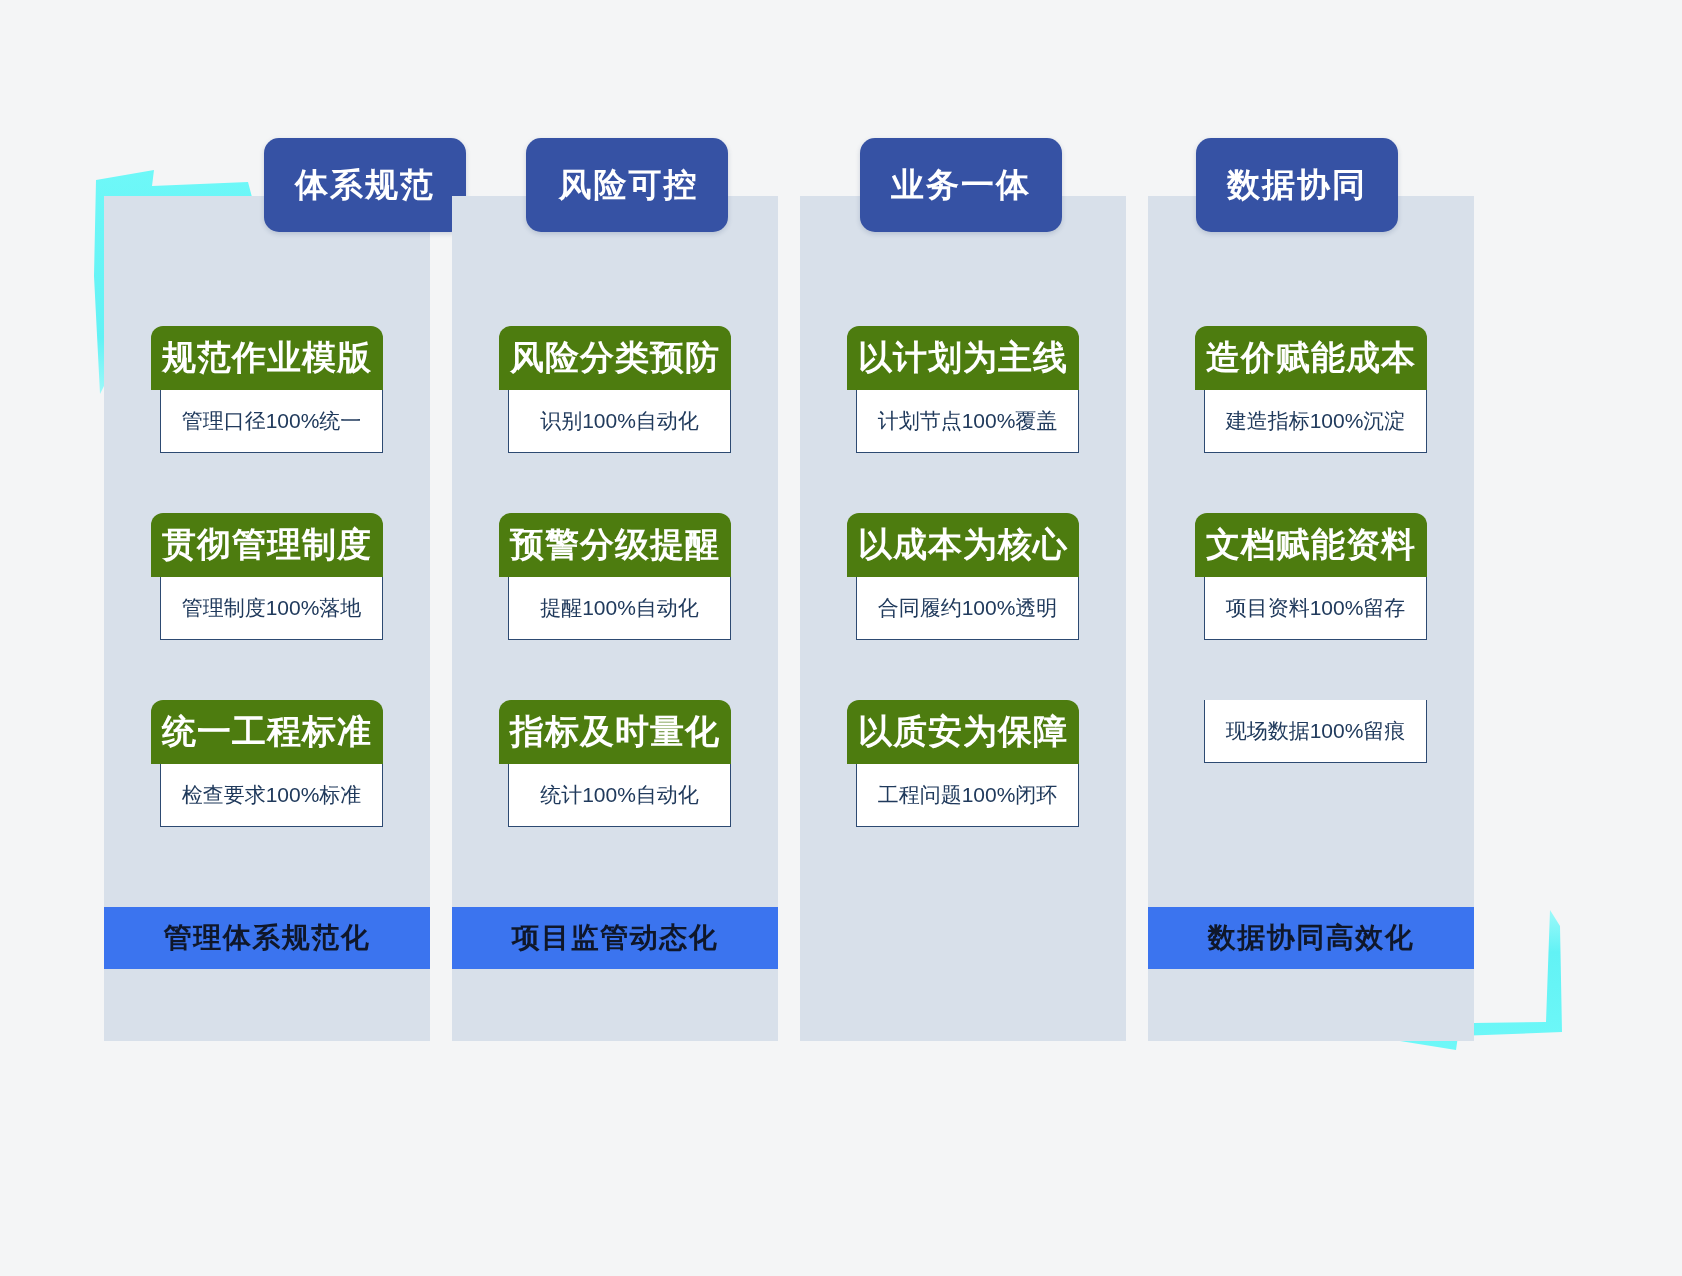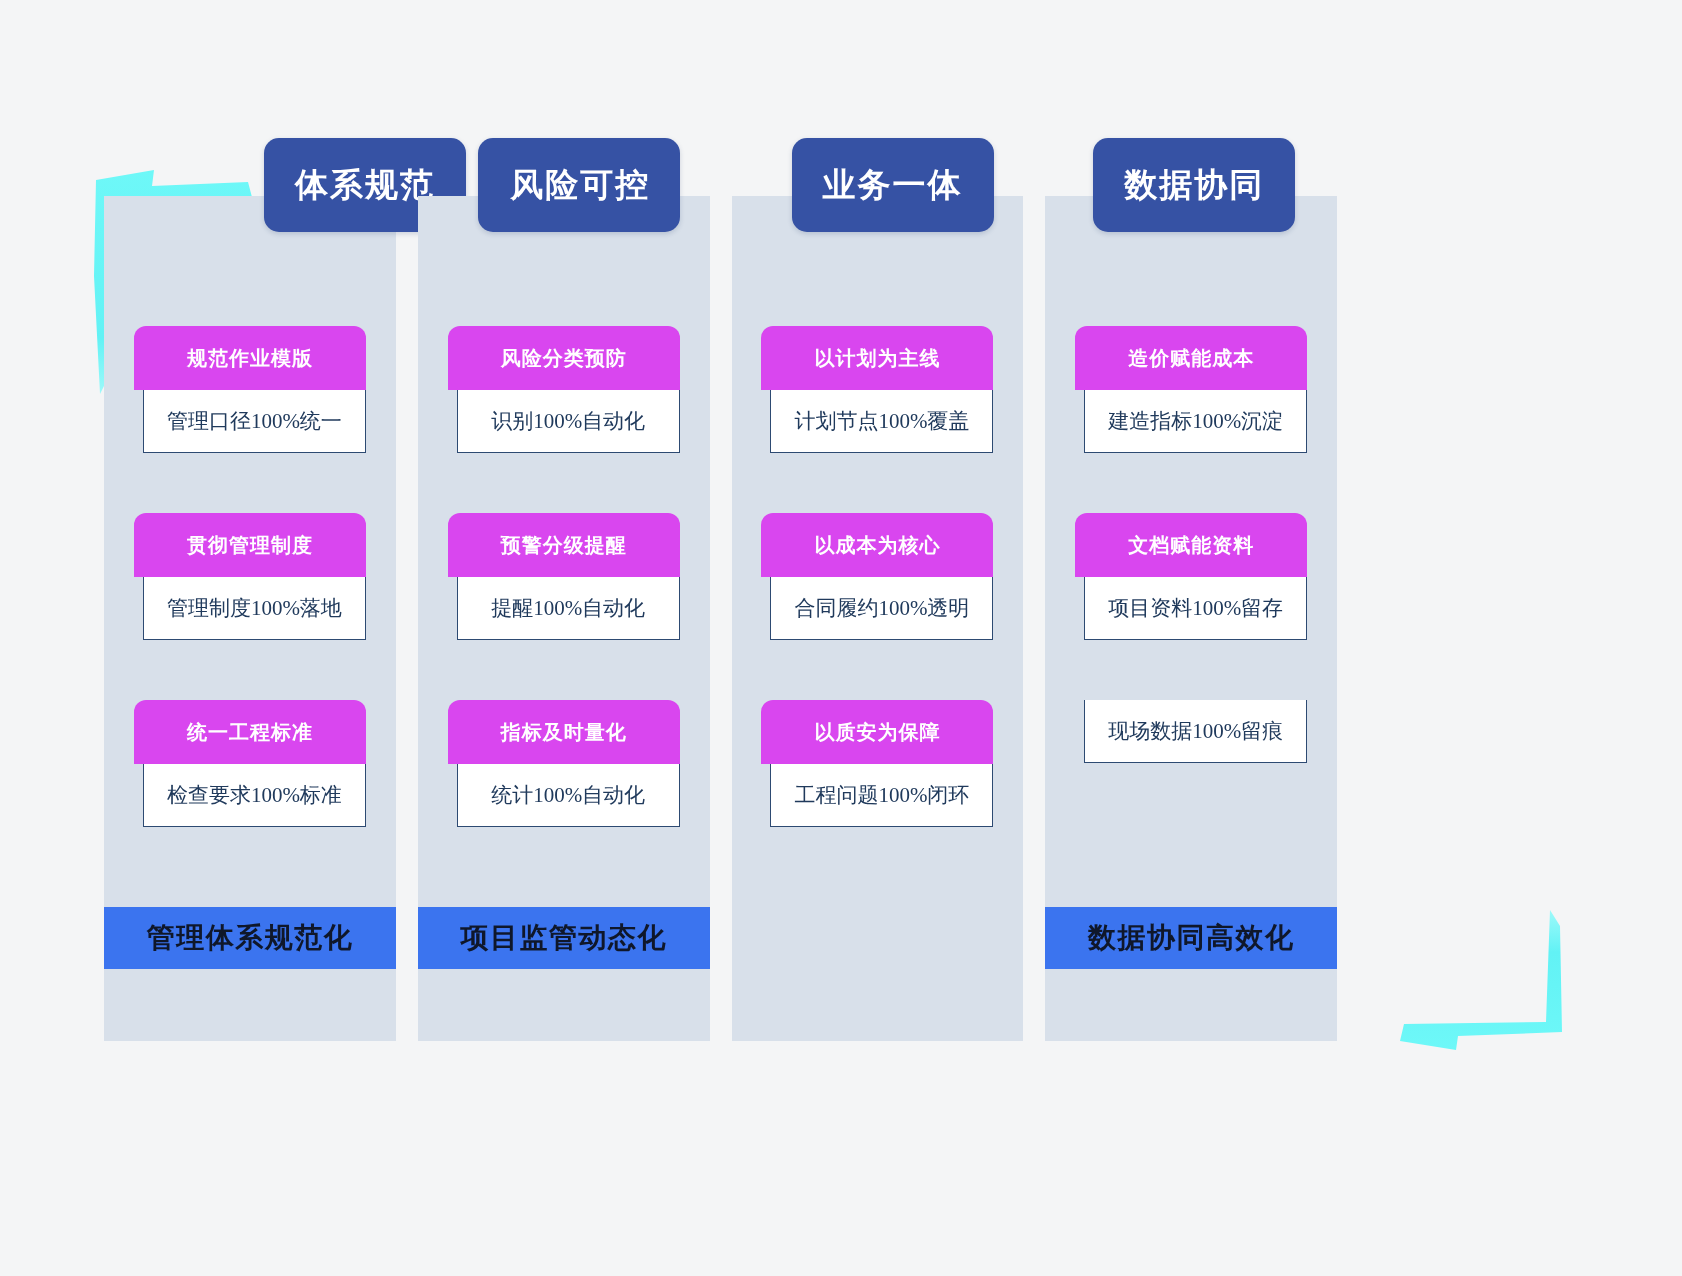--- a/index.html
+++ b/index.html
@@ -30,25 +30,24 @@
     pointer-events: none;
   }
   .accent-tl { left: 88px;  top: 158px;  width: 170px; height: 240px; }
   .accent-br { left: 1400px; top: 910px; width: 180px; height: 165px; }
 
   
   .columns {
     position: absolute;
     left: 104px;
     top: 196px;
-    width: 1233px;
+    width: 1370px;
     height: 845px;
     display: flex;
     gap: 22px;
-    font-family: Liberation Serif, serif;
   }
 
   .column {
     position: relative;
     flex: 1 1 0;
     background: #d8e0ea;
     display: flex;
     flex-direction: column;
     align-items: center;
   }
@@ -68,21 +67,21 @@
     justify-content: center;
     color: #ffffff;
     font-size: 33px;
     font-weight: bold;
     letter-spacing: 2px;
     padding: 0 26px;
     white-space: nowrap;
     box-shadow: 0 2px 5px rgba(30,50,100,0.18);
   }
   .column:nth-child(1) .col-pill { left: 160px; transform: none; }
-  .column:nth-child(2) .col-pill { left: 60px;  transform: none; padding-left: 29px; }
+  .column:nth-child(2) .col-pill { left: 74px;  transform: none; padding-left: 29px; }
   .column:nth-child(3) .col-pill { left: 60px;  transform: none; }
   .column:nth-child(4) .col-pill { left: 48px;  transform: none; }
 
   .col-cards {
     width: 100%;
     padding-top: 130px;
     display: flex;
     flex-direction: column;
     align-items: center;
     gap: 60px;
@@ -91,27 +90,27 @@
 
   
   .card {
     width: 232px;
     display: flex;
     flex-direction: column;
   }
 
   .card-head {
     height: 64px;
-    background: #d946ef;
+    background: #4d7c0f;
     border-radius: 12px 12px 0 0;
     display: flex;
     align-items: center;
     justify-content: center;
     color: #ffffff;
-    font-size: 20px;
+    font-size: 34px;
     font-weight: bold;
     letter-spacing: 1px;
     white-space: nowrap;
   }
 
   .card-body {
     height: 63px;
     background: #ffffff;
     border: 1.6px solid #2d4a72;
     border-top: none;

